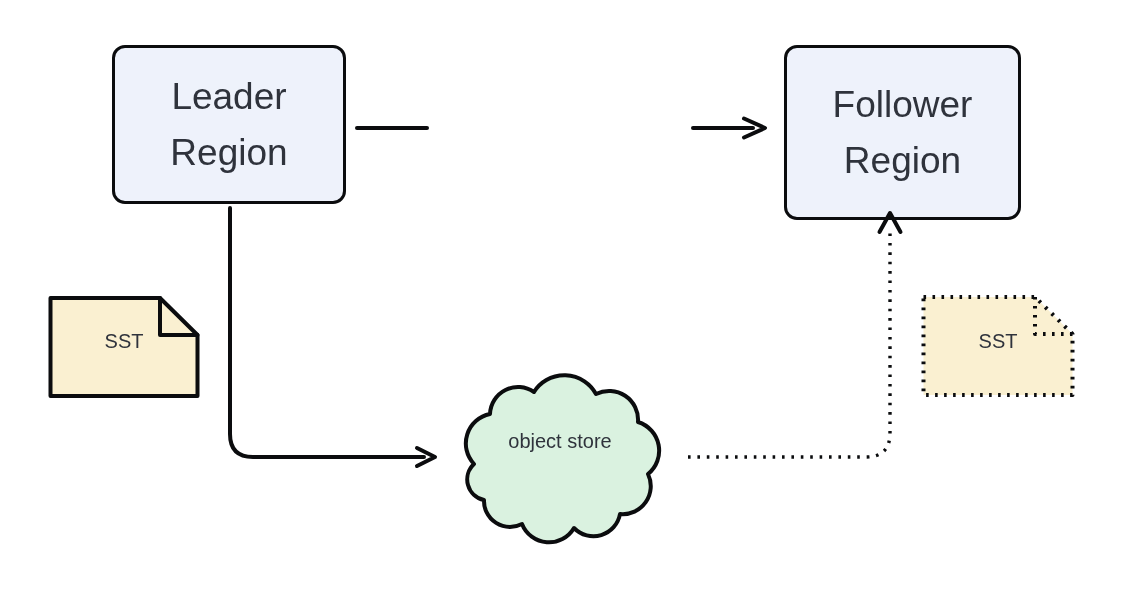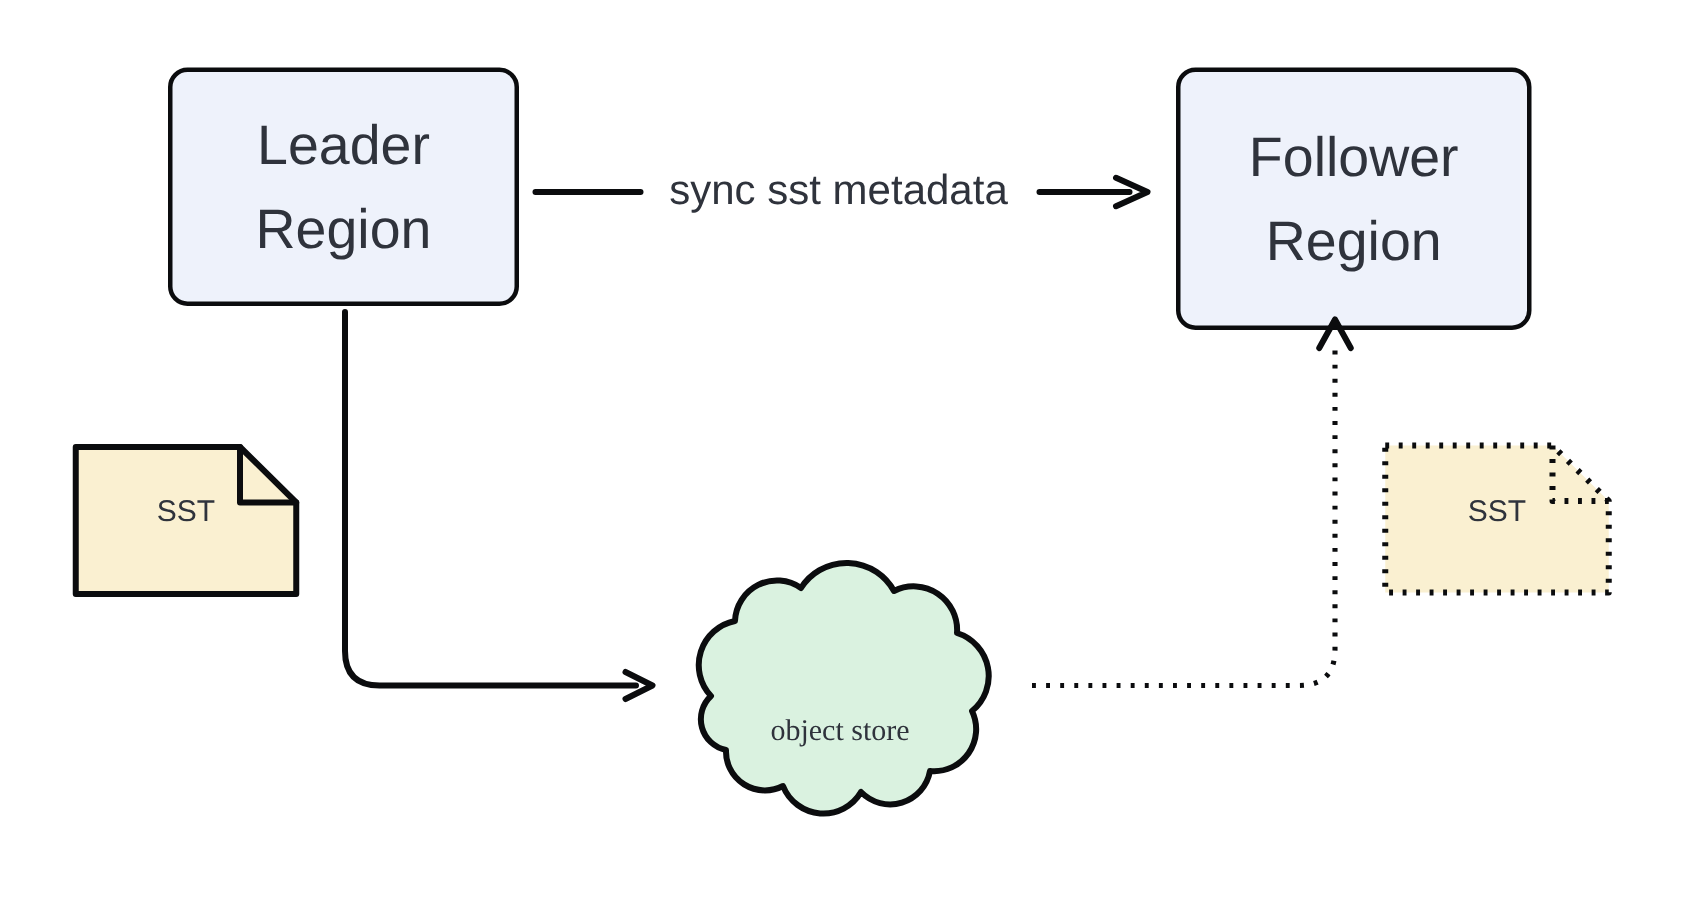--- a/index.html
+++ b/index.html
@@ -57,21 +57,21 @@
   .sst-right-svg{ left:921px; top:294px; width:154px; height:104px; }
   .cloud-svg{ left:438px; top:352px; width:244px; height:212px; }
   .shape-label{
     position:absolute;
     font-size:20px;
     text-align:center;
     color:var(--text);
   }
   .sst-left-label{ left:48px; top:330px; width:152px; }
   .sst-right-label{ left:921px; top:330px; width:154px; }
-  .cloud-label{ left:438px; top:476px; width:244px;font-family:Liberation Serif, serif; }
+  .cloud-label{ left:438px; top:430px; width:244px; }
   #edges{
     position:absolute;
     left:0; top:0;
     width:1124px; height:606px;
     overflow:visible;
   }
   #edges path{
     fill:none;
     stroke-linecap:round;
     stroke-linejoin:round;
@@ -120,21 +120,20 @@
       <path class="edge-line" d="M230,208 L230,434 Q230,457 253,457 L424,457" stroke="#0b0c0e"></path>
       <path class="arrow-head" d="M417,448 L435,457 L417,466" stroke="#0b0c0e"></path>
     </g>
 
     <g>
       <path class="edge-dotted" d="M688,457 L866,457 Q890,457 890,433 L890,232" stroke="#0b0c0e"></path>
       <path class="arrow-head" d="M879.5,232 L890,213 L900.5,232" stroke="#0b0c0e"></path>
     </g>
   </svg>
 
-  <div class="edge-label">sync sst metadata</div>
 
   <svg class="shape-svg sst-left-svg" viewBox="0 0 152 104">
     <path class="doc-path" d="M2.5,3 H112 L149.5,40 V101 H2.5 Z" fill="#faf0d1" stroke="#0b0c0e"></path>
     <path class="doc-path" d="M112,3 V40 H149.5" fill="none" stroke="#0b0c0e"></path>
   </svg>
   <div class="shape-label sst-left-label">SST</div>
 
   <svg class="shape-svg sst-right-svg" viewBox="0 0 154 104">
     <path class="doc-path doc-dotted" d="M2.5,3 H114 L151.5,40 V101 H2.5 Z" fill="#faf0d1" stroke="#0b0c0e"></path>
     <path class="doc-path doc-dotted" d="M114,3 V40 H151.5" fill="none" stroke="#0b0c0e"></path>

